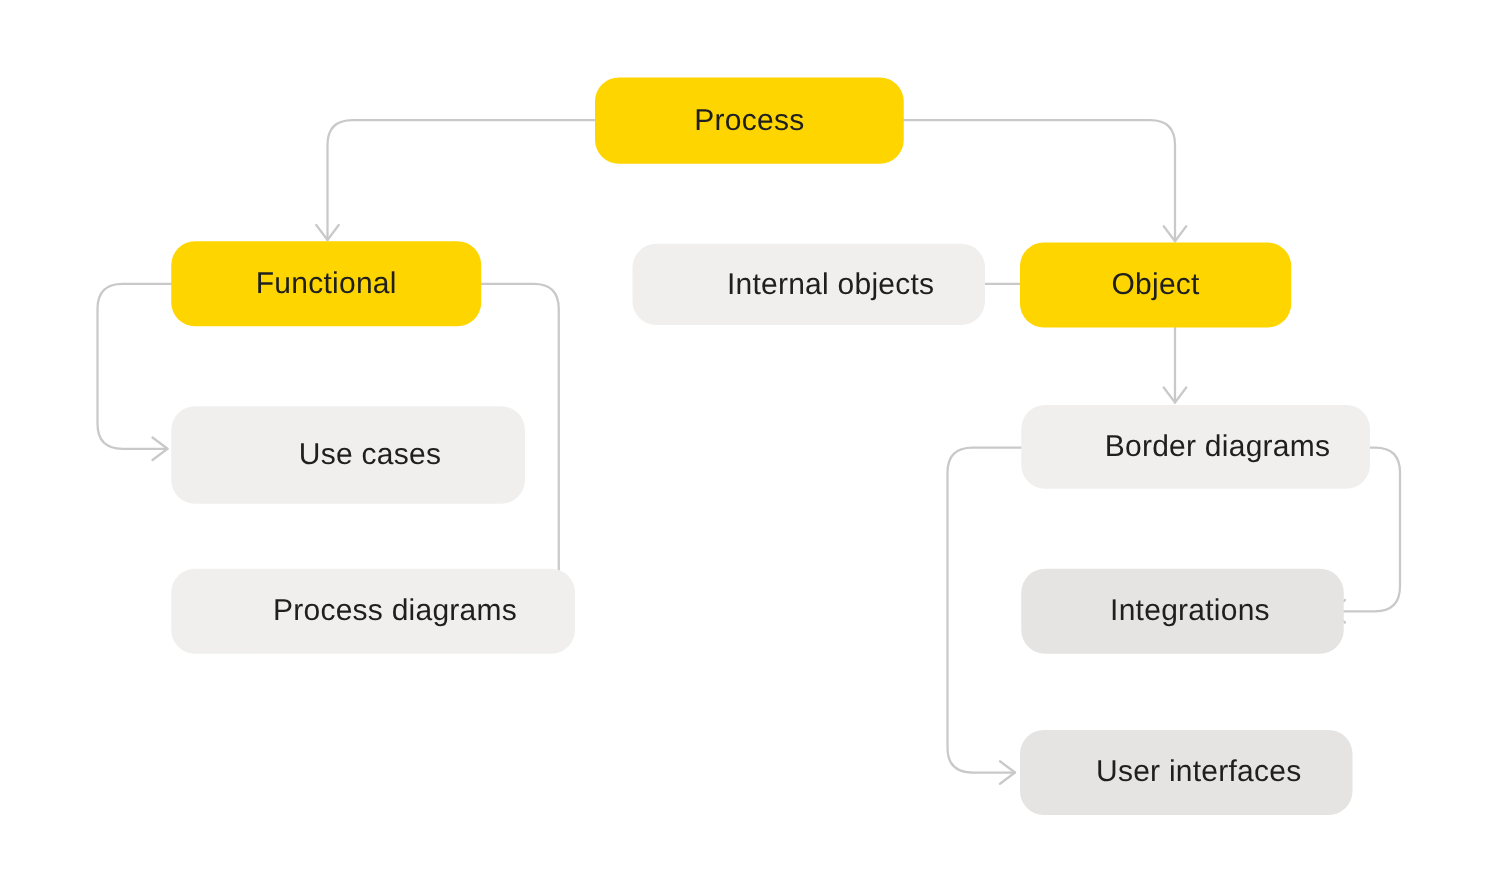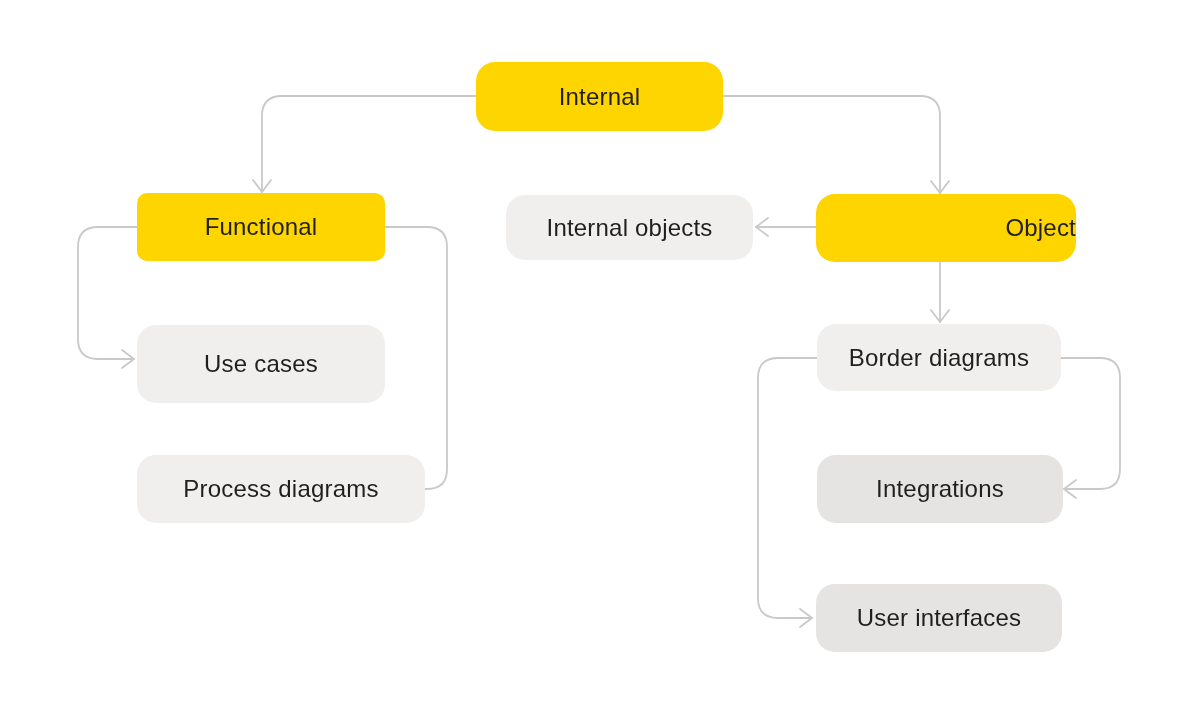--- a/index.html
+++ b/index.html
@@ -21,21 +21,21 @@
     position:absolute;
     display:flex;align-items:center;justify-content:center;
     border-radius:19px;
     font-size:24px;
     font-weight:400;
     letter-spacing:.2px;
     color:var(--text,#1f1f1f);
     white-space:nowrap;
   }
   .node.primary{background:var(--primary,#ffd500);}
-  .node.secondary{background:var(--secondary,#f0efed);}
+  .node.secondary{background:var(--secondary,#f0efed);padding-left:35px;}
   .node.tertiary{background:var(--tertiary,#e5e4e2);}
 </style>
 </head>
 <body>
 
 <div class="stage" style="background: rgb(255, 255, 255); --primary: #ffd500; --secondary: #f0efed; --tertiary: #e5e4e2; --connector: #c9c9c9; --text: #1f1f1f;">
   <svg class="edge-layer" viewBox="0 0 1200 716">
       <g>
         <path class="edge-line" d="M 476 96 H 282 Q 262 96 262 116 V 192"></path>
         <path class="edge-line" d="M 253 180 L 262 192 L 271 180"></path>
@@ -64,40 +64,40 @@
         <path class="edge-line" d="M 817 358 H 778 Q 758 358 758 378 V 598 Q 758 618 778 618 H 812"></path>
         <path class="edge-line" d="M 800 609 L 812 618 L 800 627"></path>
       </g>
       <g>
         <path class="edge-line" d="M 1061 358 H 1100 Q 1120 358 1120 378 V 469 Q 1120 489 1100 489 H 1064"></path>
         <path class="edge-line" d="M 1076 480 L 1064 489 L 1076 498"></path>
       </g>
     </svg>
   <div>
       <div class="node primary" style="left: 476px; top: 62px; width: 247px; height: 69px;">
-        <span>Internal</span>
+        <span>Process</span>
       </div>
-      <div class="node primary" style="left: 137px; top: 193px; width: 248px; height: 68px; border-radius: 10px;">
+      <div class="node primary" style="left: 137px; top: 193px; width: 248px; height: 68px;">
         <span>Functional</span>
       </div>
       <div class="node secondary" style="left: 506px; top: 195px; width: 247px; height: 65px;">
         <span>Internal objects</span>
       </div>
-      <div class="node primary" style="left: 816px; top: 194px; width: 260px; height: 68px; justify-content: flex-end;">
+      <div class="node primary" style="left: 816px; top: 194px; width: 217px; height: 68px;">
         <span>Object</span>
       </div>
       <div class="node secondary" style="left: 137px; top: 325px; width: 248px; height: 78px;">
         <span>Use cases</span>
       </div>
       <div class="node secondary" style="left: 137px; top: 455px; width: 288px; height: 68px;">
         <span>Process diagrams</span>
       </div>
       <div class="node secondary" style="left: 817px; top: 324px; width: 244px; height: 67px;">
         <span>Border diagrams</span>
       </div>
-      <div class="node tertiary" style="left: 817px; top: 455px; width: 246px; height: 68px;">
+      <div class="node tertiary" style="left: 817px; top: 455px; width: 246px; height: 68px; padding-left: 12px;">
         <span>Integrations</span>
       </div>
-      <div class="node tertiary" style="left: 816px; top: 584px; width: 246px; height: 68px;">
+      <div class="node tertiary" style="left: 816px; top: 584px; width: 246px; height: 68px; padding-left: 20px;">
         <span>User interfaces</span>
       </div>
     </div>
 </div>
 
 </body></html>

